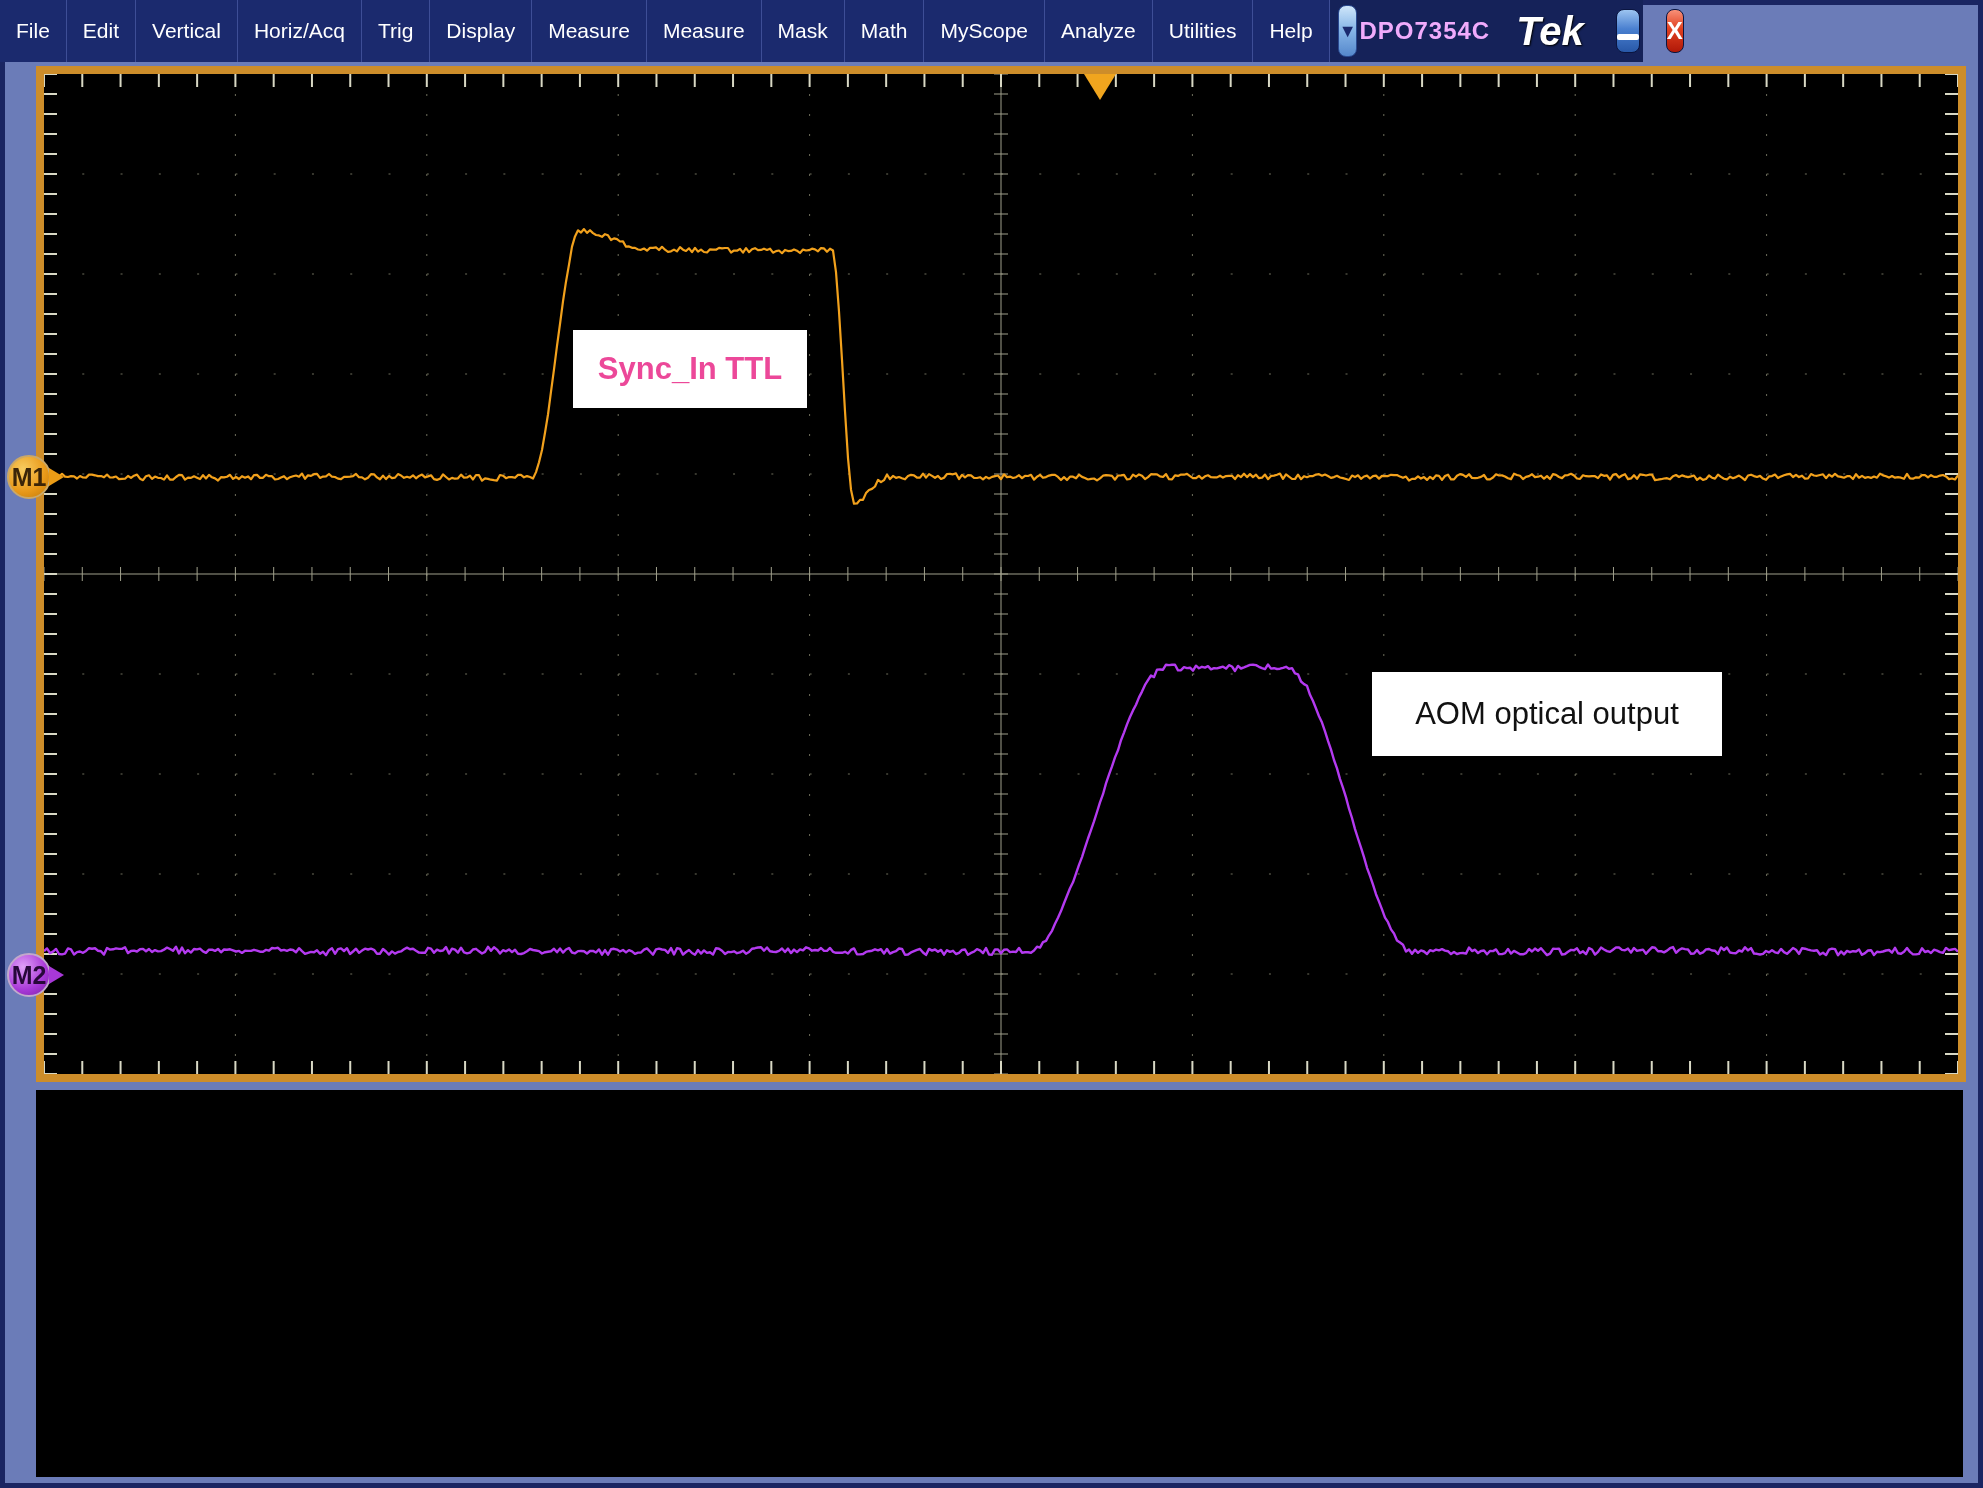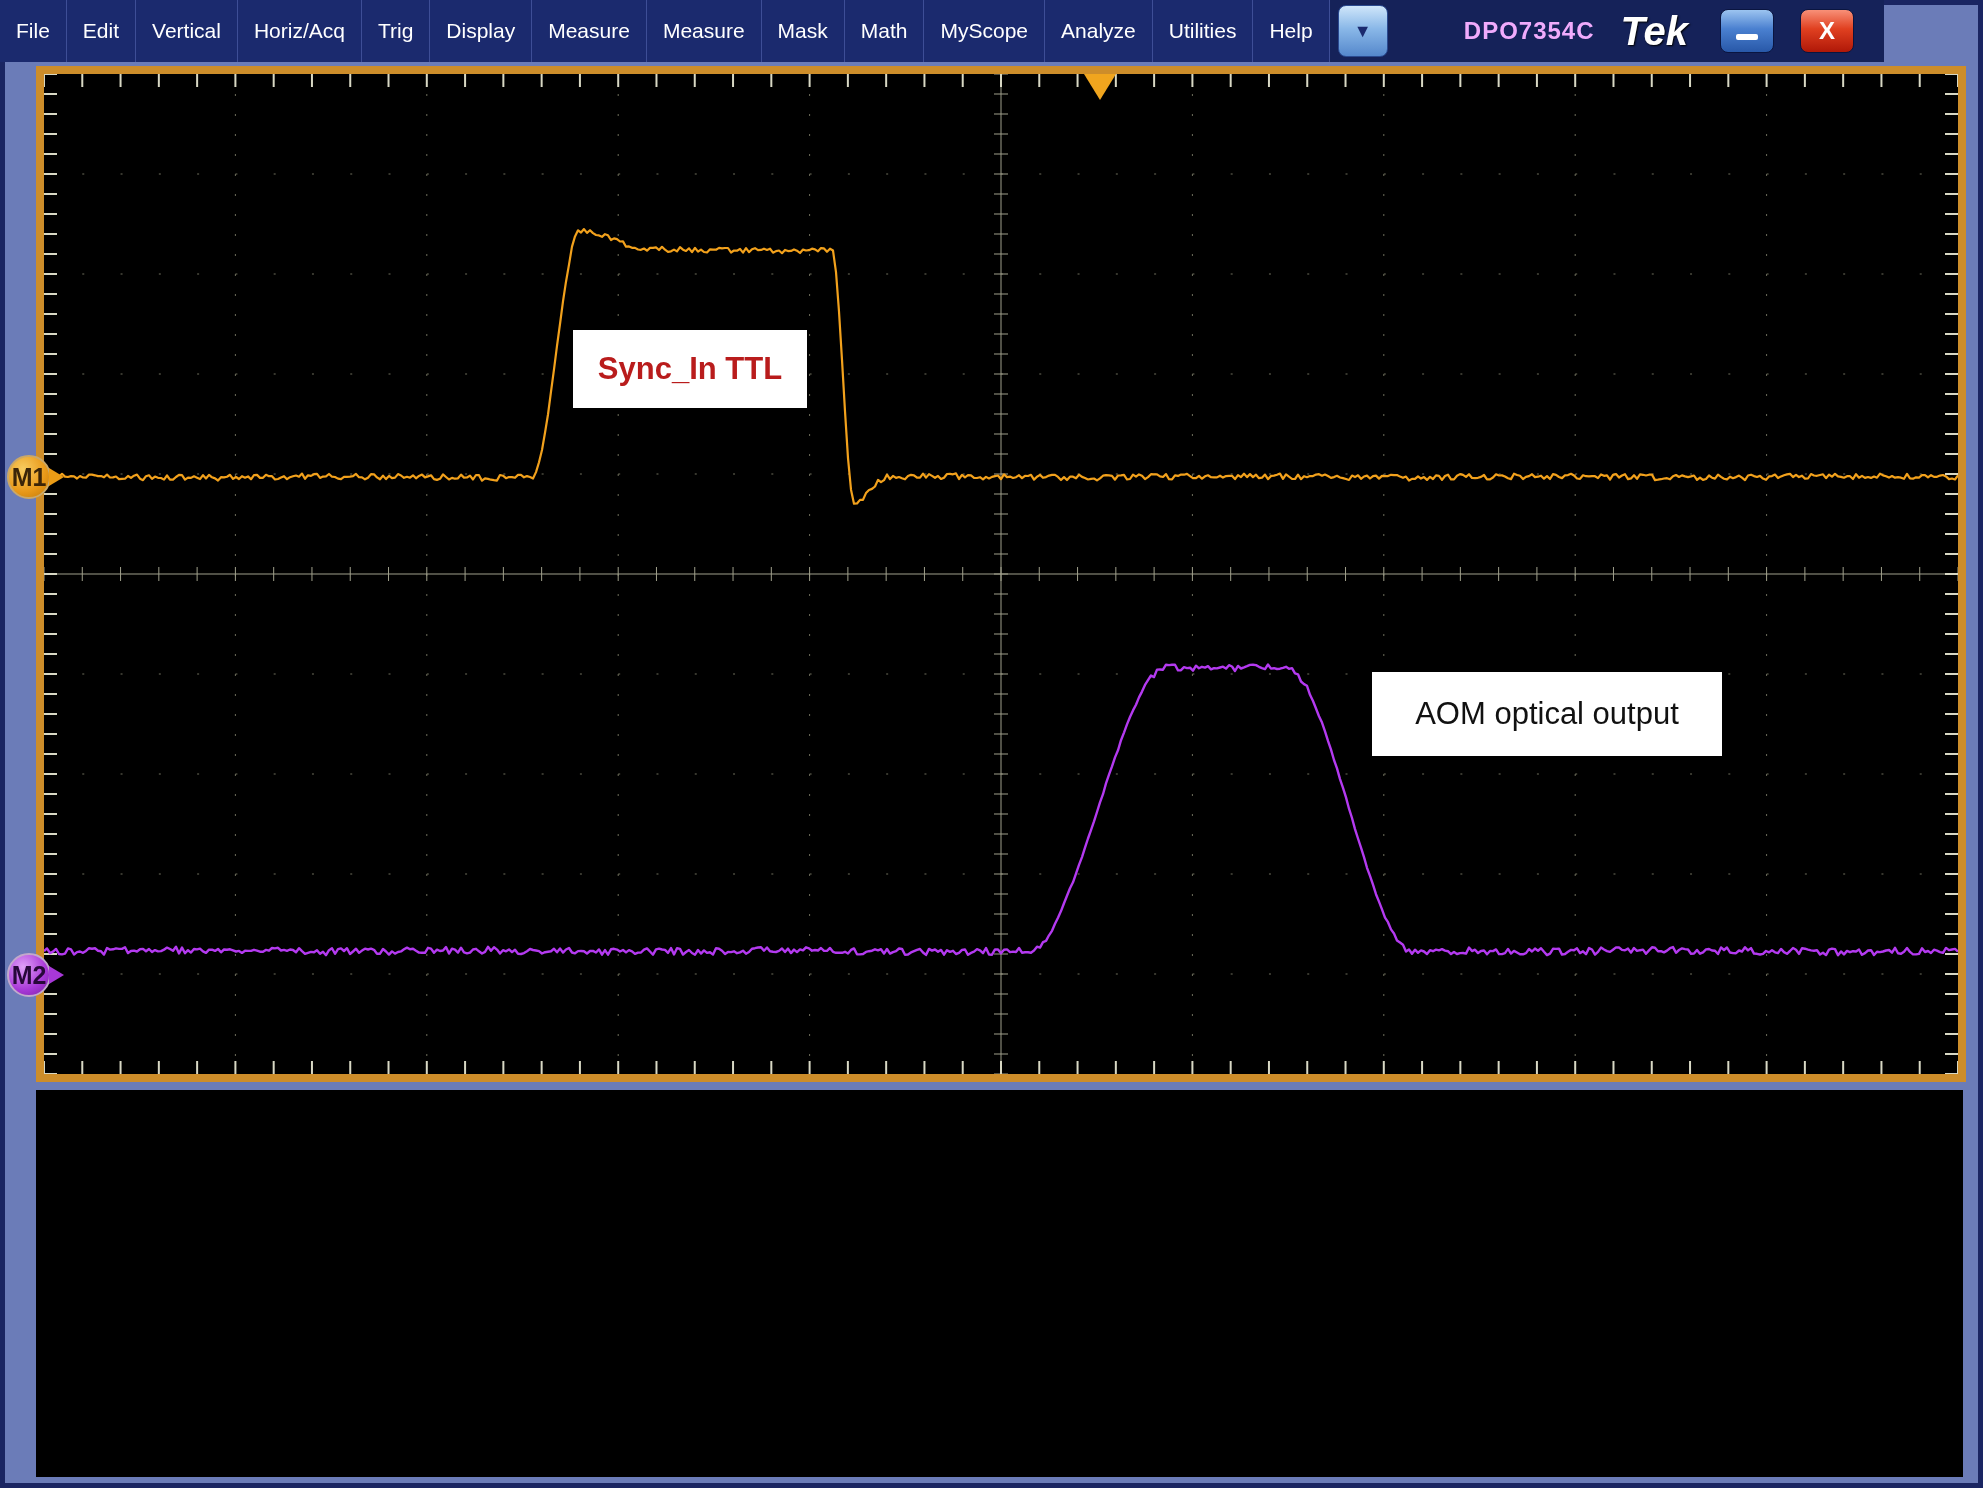--- a/index.html
+++ b/index.html
@@ -2,21 +2,21 @@
 <html><head>
 <meta charset="utf-8">
 <style>
   * { margin:0; padding:0; box-sizing:border-box; }
   html,body { width:1983px; height:1488px; }
   body { font-family:"Liberation Sans", sans-serif; background:#6b7cb8; overflow:hidden; }
   .app { position:relative; width:1983px; height:1488px; background:#6b7cb8;
          box-shadow: inset 0 0 0 5px #1a2562; }
 
   
-  .titlebar { position:absolute; left:0; top:0; width:1884px; height:62px;
+  .titlebar { position:absolute; left:0; top:0; width:1643px; height:62px;
               background:#152259; display:flex; align-items:stretch; }
   .menu { display:flex; list-style:none; background:#1b2a6e; align-items:stretch; }
   .menu li { display:flex; align-items:center; padding:0 16px; color:#fff; font-size:21px;
              border-right:1px solid #3e4e96; cursor:default; white-space:nowrap; }
   .menu-drop { width:50px; margin:5px 2px 5px 8px; border-radius:8px;
                background:linear-gradient(#cfe6fa, #8ab8e8 45%, #5588cc);
                border:1px solid #2a4a90; display:flex; align-items:center; justify-content:center;
                color:#1b2a6e; font-size:18px; }
   .menu-tail { flex:1; }
   .ghost-model { align-self:center; color:#f0abfc; font-size:24px; font-weight:bold; letter-spacing:1px; margin-right:26px; }
@@ -30,21 +30,21 @@
   .btn-close { background:linear-gradient(#f89078, #e04020 45%, #b01808); margin-right:30px; }
 
   
   .scope { position:absolute; left:36px; top:66px; width:1930px; height:1016px;
            background:#000; border:8px solid #cd8d2a; }
   .scope svg { position:absolute; left:0; top:0; }
   .trig-marker { position:absolute; top:0; width:0; height:0;
                  border-left:16px solid transparent; border-right:16px solid transparent;
                  border-top:26px solid #f0a51e; }
   .wave-label { position:absolute; background:#fff; display:flex; align-items:center; justify-content:center; }
-  .label-sync { left:529px; top:256px; width:234px; height:78px; color:#b91c1c; font-size:31px; font-weight:600; }
+  .label-sync { left:529px; top:256px; width:234px; height:78px; color:#ec4899; font-size:31px; font-weight:600; }
   .label-aom { left:1328px; top:598px; width:350px; height:84px; color:#111; font-size:31px; }
 
   .ref-marker { position:absolute; left:7px; width:44px; height:44px; border-radius:50%;
                 display:flex; align-items:center; justify-content:center;
                 font-size:25px; font-weight:bold; z-index:5; }
   .ref-arrow { position:absolute; left:49px; width:0; height:0;
                border-top:9px solid transparent; border-bottom:9px solid transparent; z-index:5; }
   .m1 { top:455px; background:radial-gradient(circle at 35% 30%, #f8cc60, #e89818 60%, #c07808);
         color:#3a2408; border:2px solid #caa868; }
   .m1-arrow { top:468px; border-left:15px solid #eb9c16; }

